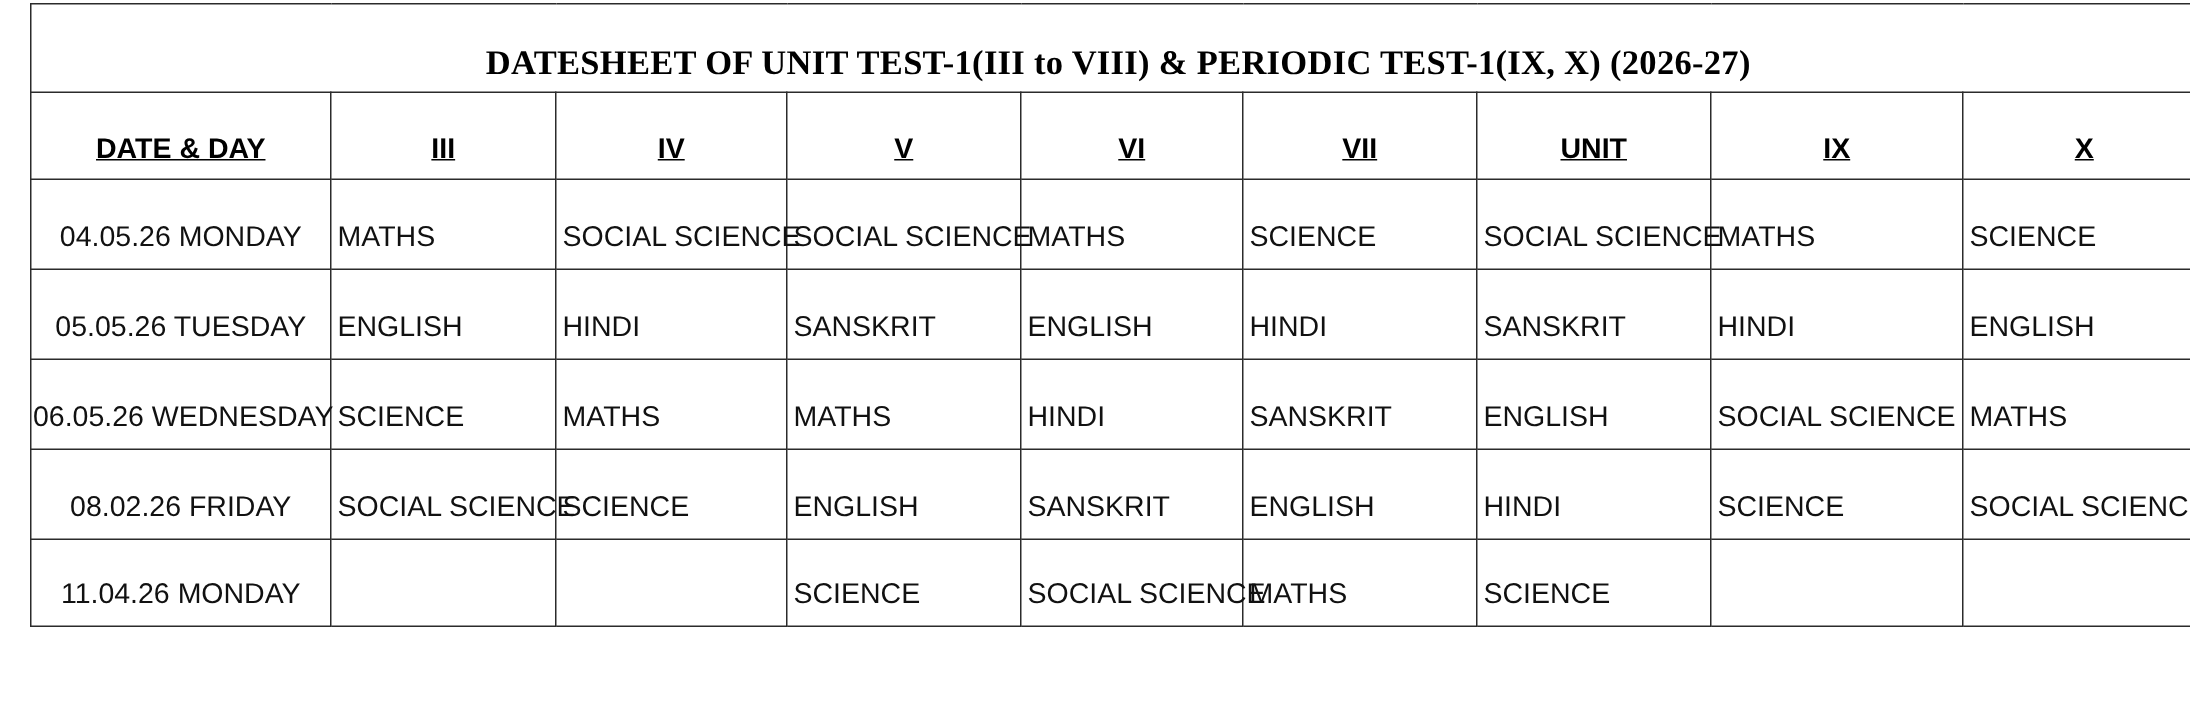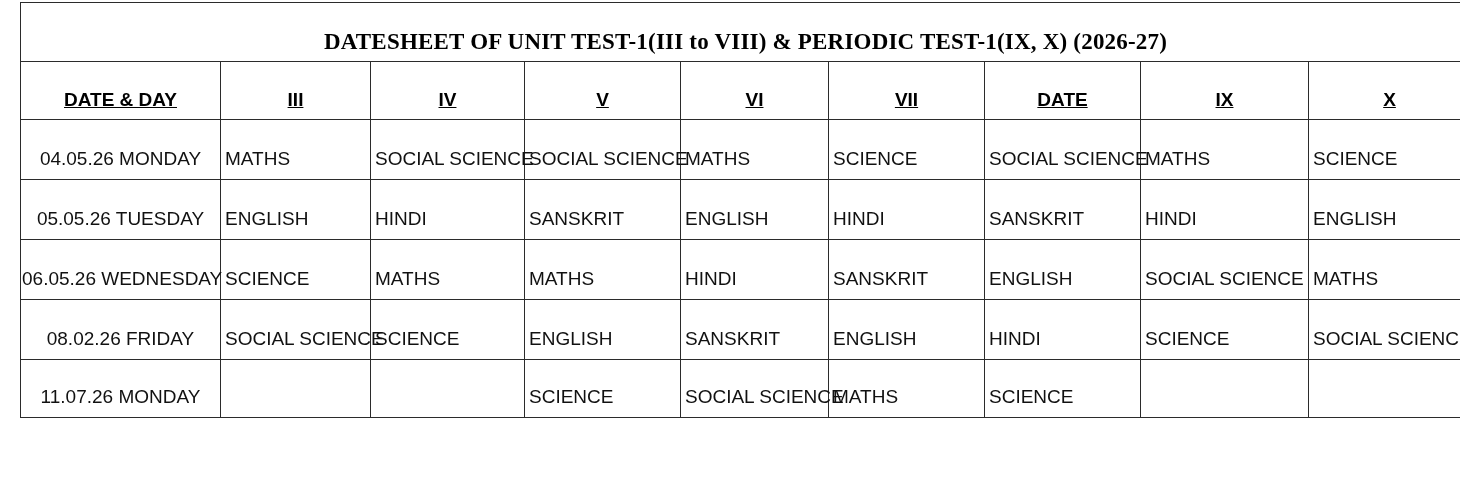--- a/index.html
+++ b/index.html
@@ -100,21 +100,21 @@
       <tr class="title-row">
         <th class="title" colspan="9">DATESHEET OF UNIT TEST-1(III to VIII) &amp; PERIODIC TEST-1(IX, X) (2026-27)</th>
       </tr>
       <tr class="header-row" id="header-row">
           <th>DATE &amp; DAY</th>
           <th>III</th>
           <th>IV</th>
           <th>V</th>
           <th>VI</th>
           <th>VII</th>
-          <th>DATE</th>
+          <th>UNIT</th>
           <th>IX</th>
           <th>X</th>
         </tr>
     </thead>
     <tbody id="table-body">
         <tr class="data-row">
           <td class="date-cell">04.05.26 MONDAY</td>
           <td class="subject-cell">MATHS</td>
           <td class="subject-cell">SOCIAL SCIENCE</td>
           <td class="subject-cell">SOCIAL SCIENCE</td>
@@ -151,21 +151,21 @@
           <td class="subject-cell">SOCIAL SCIENCE</td>
           <td class="subject-cell">SCIENCE</td>
           <td class="subject-cell">ENGLISH</td>
           <td class="subject-cell">SANSKRIT</td>
           <td class="subject-cell">ENGLISH</td>
           <td class="subject-cell">HINDI</td>
           <td class="subject-cell">SCIENCE</td>
           <td class="subject-cell">SOCIAL SCIENCE</td>
         </tr>
         <tr class="data-row">
-          <td class="date-cell">11.07.26 MONDAY</td>
+          <td class="date-cell">11.04.26 MONDAY</td>
           <td class="subject-cell"></td>
           <td class="subject-cell"></td>
           <td class="subject-cell">SCIENCE</td>
           <td class="subject-cell">SOCIAL SCIENCE</td>
           <td class="subject-cell">MATHS</td>
           <td class="subject-cell">SCIENCE</td>
           <td class="subject-cell"></td>
           <td class="subject-cell"></td>
         </tr>
       </tbody>

